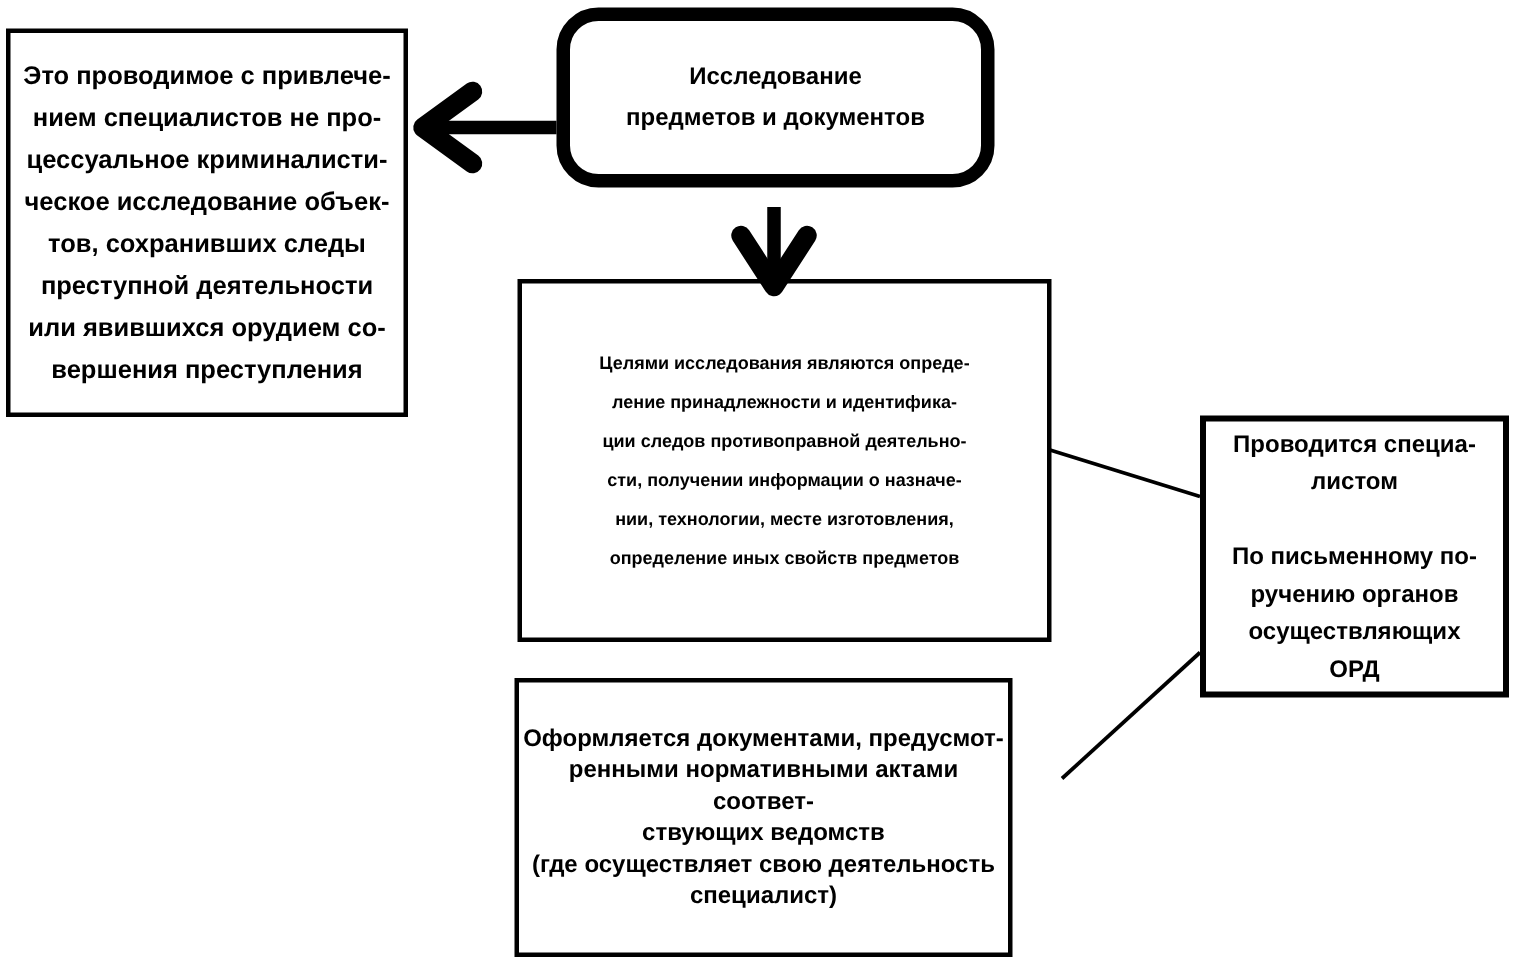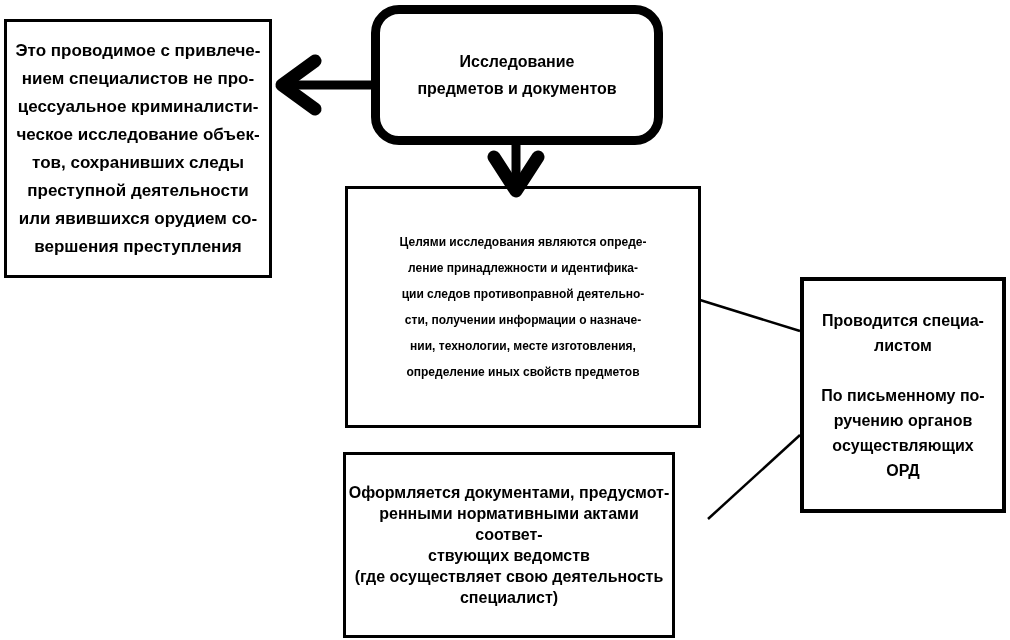--- a/index.html
+++ b/index.html
@@ -42,40 +42,40 @@
     width: 100%;
   }
   .box-definition {
     left: 4px;  top: 19px;
     width: 268px; height: 259px;
     font-size: 17px; line-height: 28px;
     padding: 0 6px;
   }
   .box-root {
     left: 371px; top: 5px;
-    width: 292px; height: 140px;
+    width: 292px; height: 120px;
     border-width: 9px;
     border-radius: 28px;
     font-size: 16px; line-height: 27px;
   }
   .box-goals {
     left: 345px; top: 186px;
     width: 356px; height: 242px;
     font-size: 12px; line-height: 26px;
     padding: 0 6px;
   }
   .box-documentation {
     left: 343px; top: 452px;
     width: 332px; height: 186px;
     font-size: 16px; line-height: 21px;
     padding: 0 2px;
   }
   .box-executor {
     left: 800px; top: 277px;
-    width: 206px; height: 236px;
+    width: 206px; height: 188px;
     border-width: 4px;
     font-size: 16px; line-height: 25px;
     padding: 0 8px;
   }
 </style>
 </head>
 <body>
 
 <div class="canvas">
 

